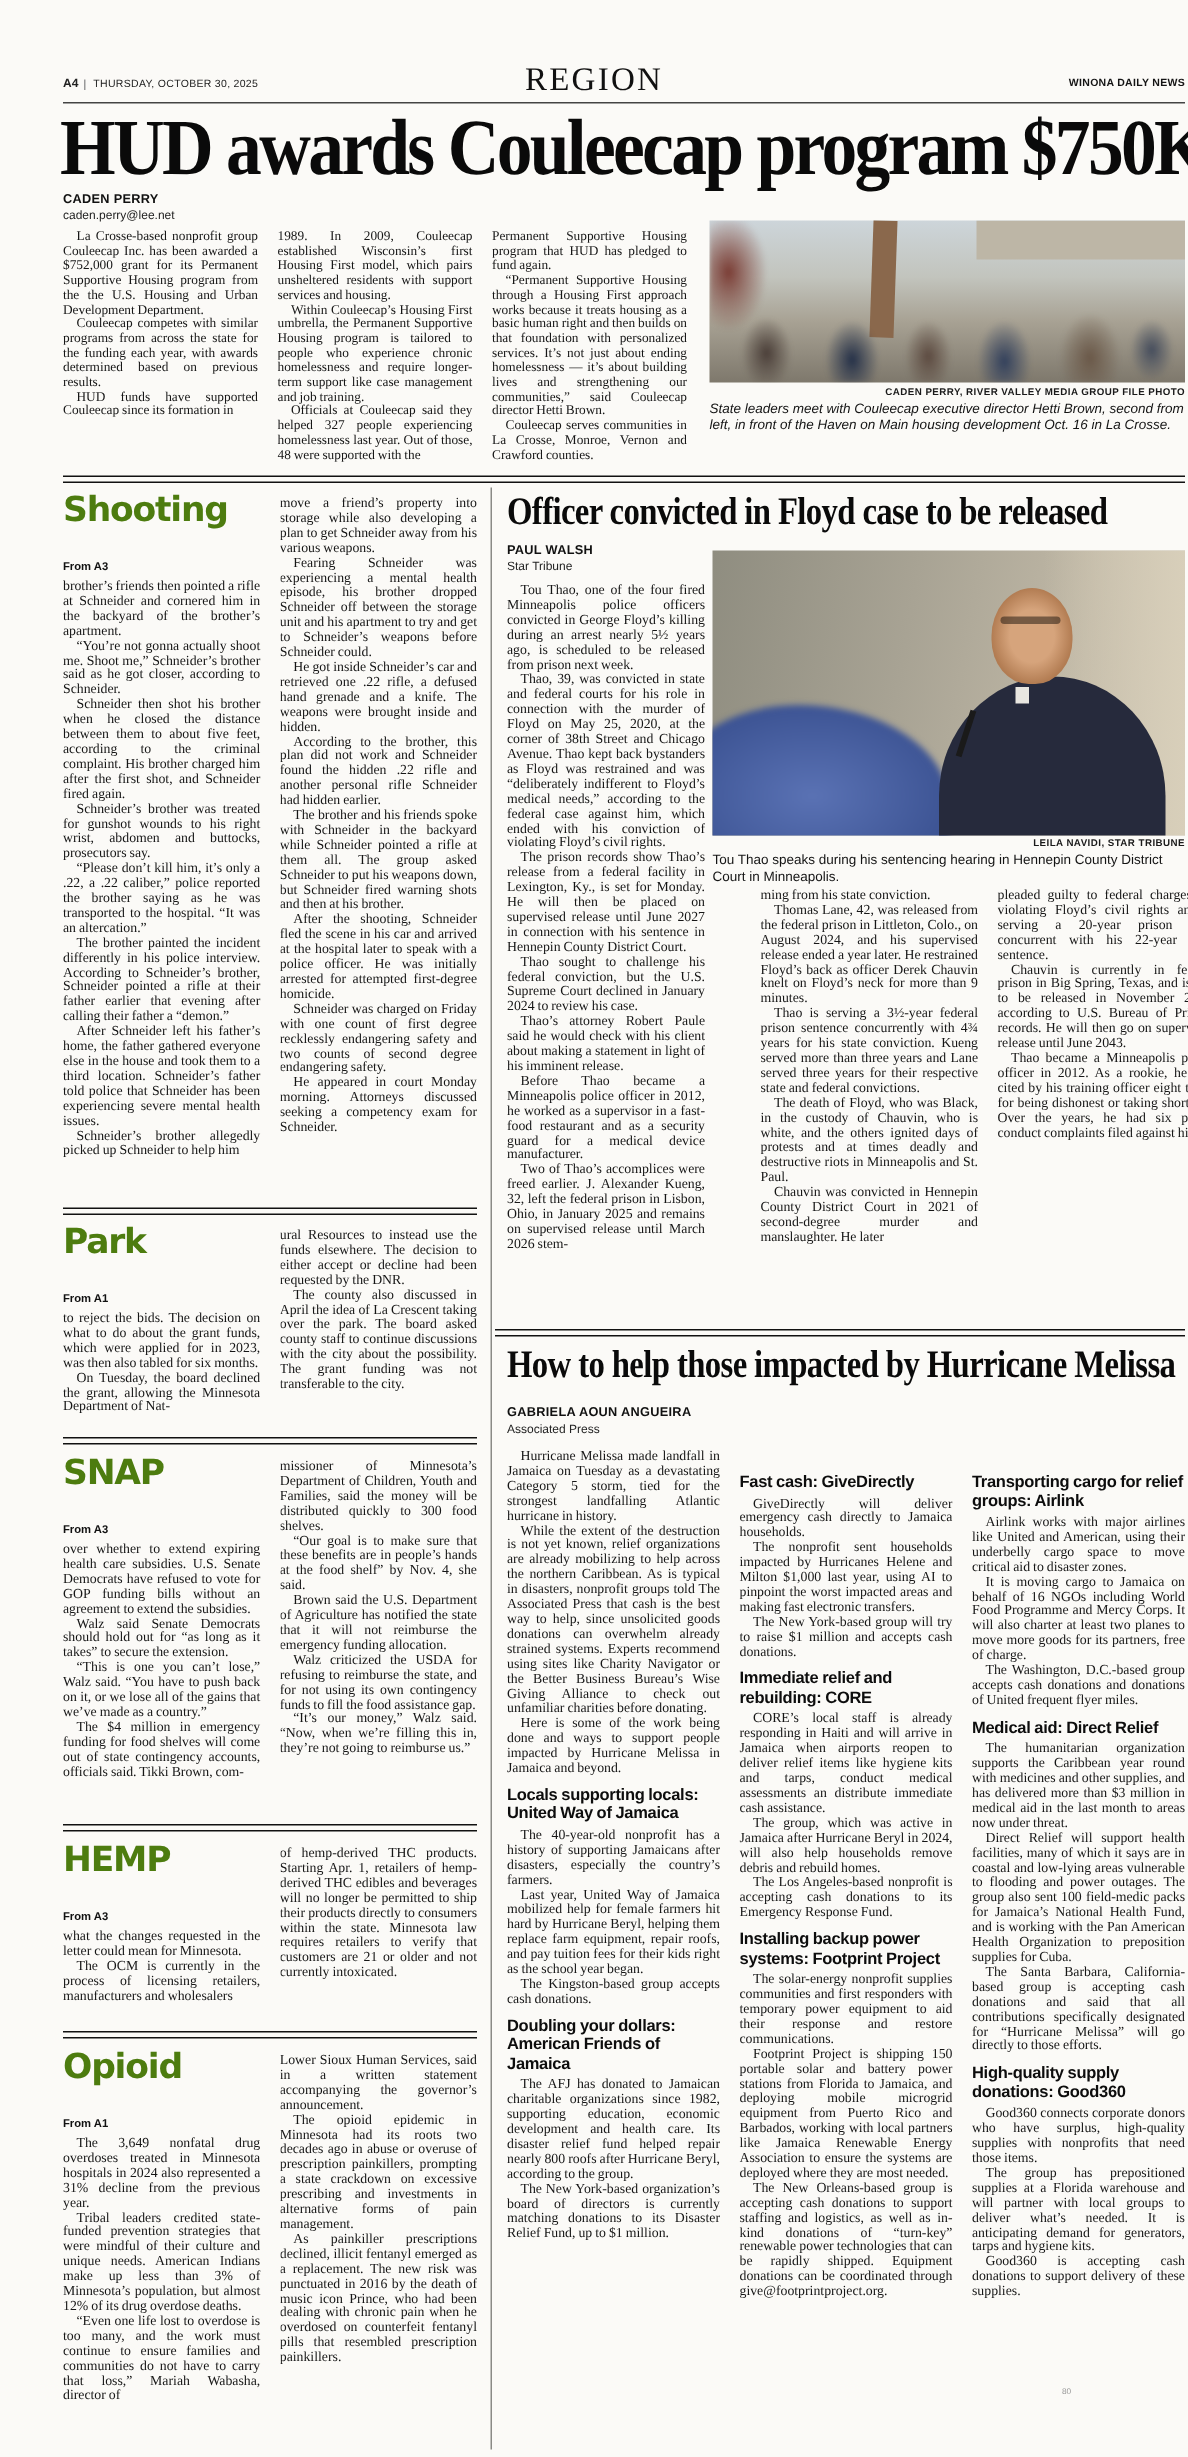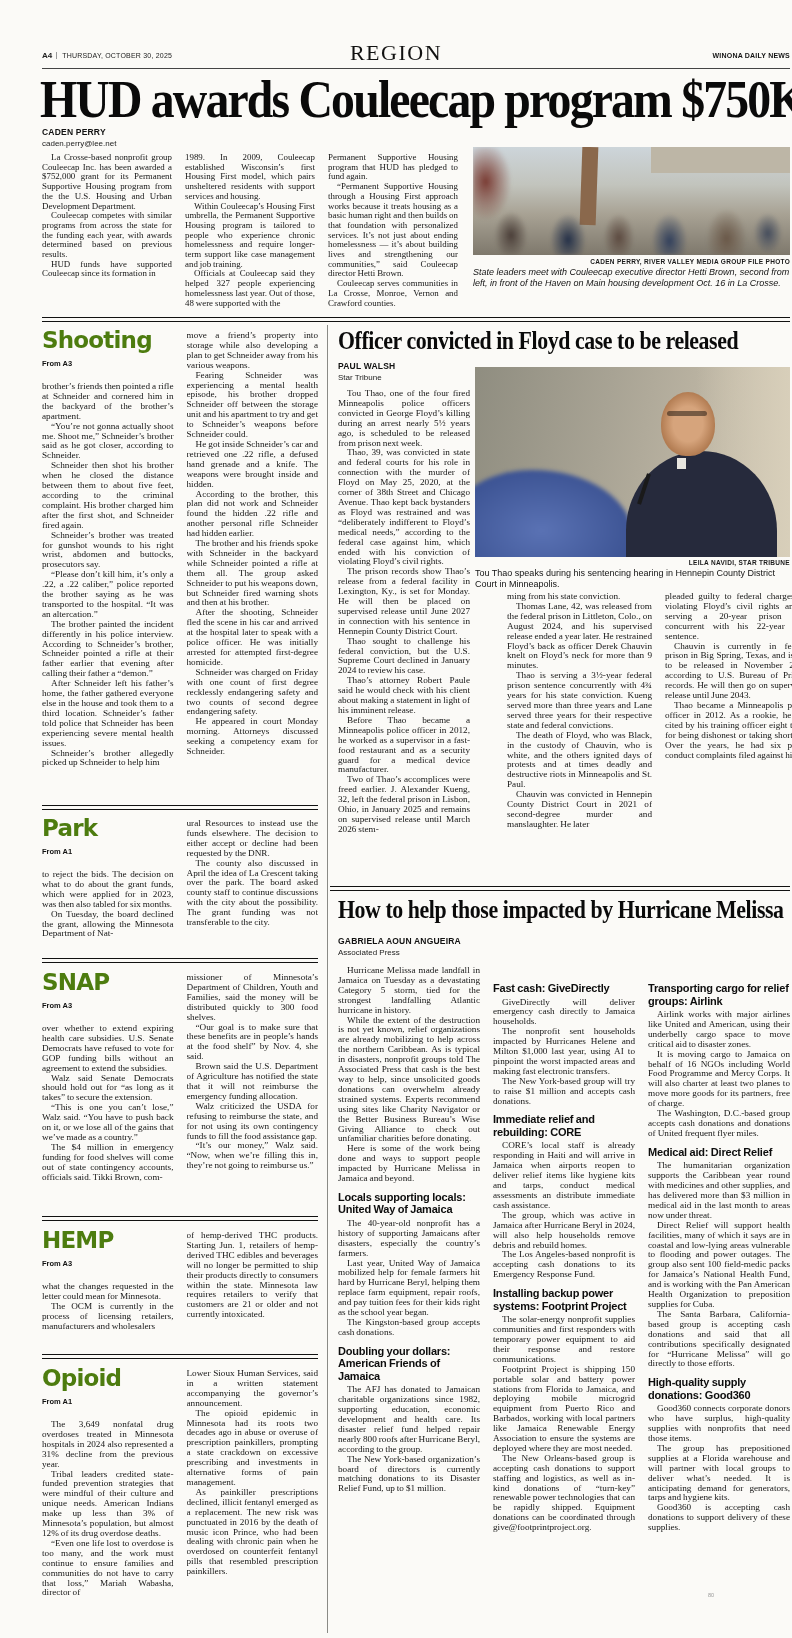--- a/index.html
+++ b/index.html
@@ -31,22 +31,22 @@
   .subhead{font:bold 11px/12.5px "Liberation Sans",sans-serif;letter-spacing:-.2px;text-indent:0;
            text-align:left;margin:7px 0 3px;color:#0d0d0d;}
   .col > .subhead:first-child{margin-top:16px;}
   
   .cols{position:absolute;display:flex;gap:13px;overflow:hidden;}
   .cols > .col{flex:1;min-width:0;}
   
   .lsec{position:absolute;left:42px;width:276px;display:flex;gap:13px;overflow:hidden;}
   .lsec > div{flex:1;min-width:0;}
   .sec-title{margin:0;font:bold 23px/25px "DejaVu Sans",sans-serif;letter-spacing:-.8px;color:#4d7c0f;}
-  .sec-from{font:bold 7.5px "Liberation Sans",sans-serif;margin-top:6px;color:#111;}
-  .lsec .body1{margin-top:14px;overflow:hidden;}
+  .sec-from{font:bold 7.5px "Liberation Sans",sans-serif;margin-top:20px;color:#111;}
+  .lsec .body1{margin-top:4px;overflow:hidden;}
   .lsec .body2{margin-top:3px;overflow:hidden;height:100%;}
   
   .rule2{position:absolute;height:2.5px;border-top:1px solid #111;border-bottom:1px solid #111;}
   .vrule{position:absolute;width:1px;background:#8a8a86;}
   
   .photo{position:absolute;overflow:hidden;}
   .photo1{background:linear-gradient(180deg,#cdd5da 0%,#c2c4bd 35%,#a8a294 62%,#7e786c 100%);}
   .p1-beam{position:absolute;left:34%;top:0;width:16px;height:72%;background:#8a684c;transform:rotate(2deg);}
   .p1-roof{position:absolute;left:56%;top:0;width:44%;height:24%;background:#bdb6a6;}
   .p1-people{position:absolute;inset:0;filter:blur(1.5px);background:
@@ -195,21 +195,21 @@
     <div>
       <h2 class="sec-title">HEMP</h2>
       <div class="sec-from">From A3</div>
       <div class="col flush body1">
           <p class="para">what the changes requested in the letter could mean for Minnesota.</p>
           <p class="para">The OCM is currently in the process of licensing retailers, manufacturers and wholesalers</p>
         </div>
     </div>
     <div>
       <div class="col flush body2">
-          <p class="para">of hemp-derived THC products. Starting Jun. 1, retailers of hemp-derived THC edibles and beverages will no longer be permitted to ship their products directly to consumers within the state. Minnesota law requires retailers to verify that customers are 21 or older and not currently intoxicated.</p>
+          <p class="para">of hemp-derived THC products. Starting Apr. 1, retailers of hemp-derived THC edibles and beverages will no longer be permitted to ship their products directly to consumers within the state. Minnesota law requires retailers to verify that customers are 21 or older and not currently intoxicated.</p>
         </div>
     </div>
   </section>
 
   <div class="rule2" style="left:42px;top:1354px;width:276px;"></div>
   <section class="lsec" style="top:1366px;height:268px;">
     <div>
       <h2 class="sec-title">Opioid</h2>
       <div class="sec-from">From A1</div>
       <div class="col body1">

